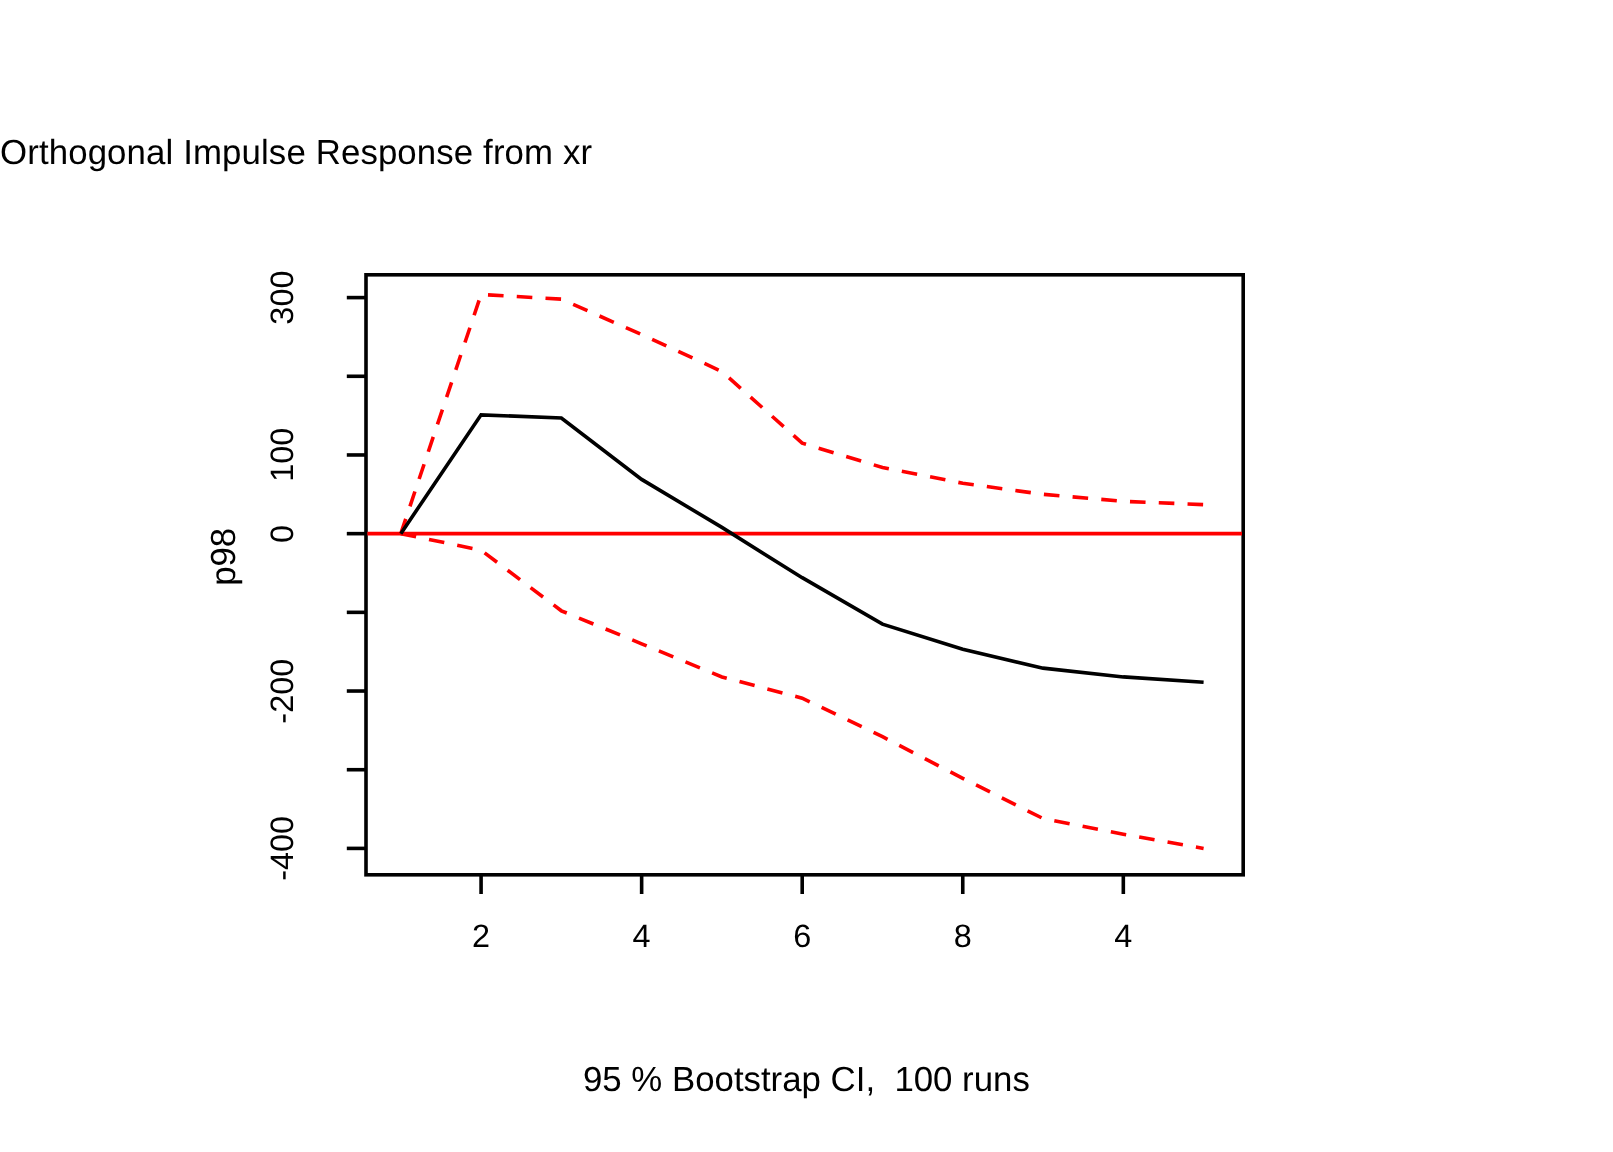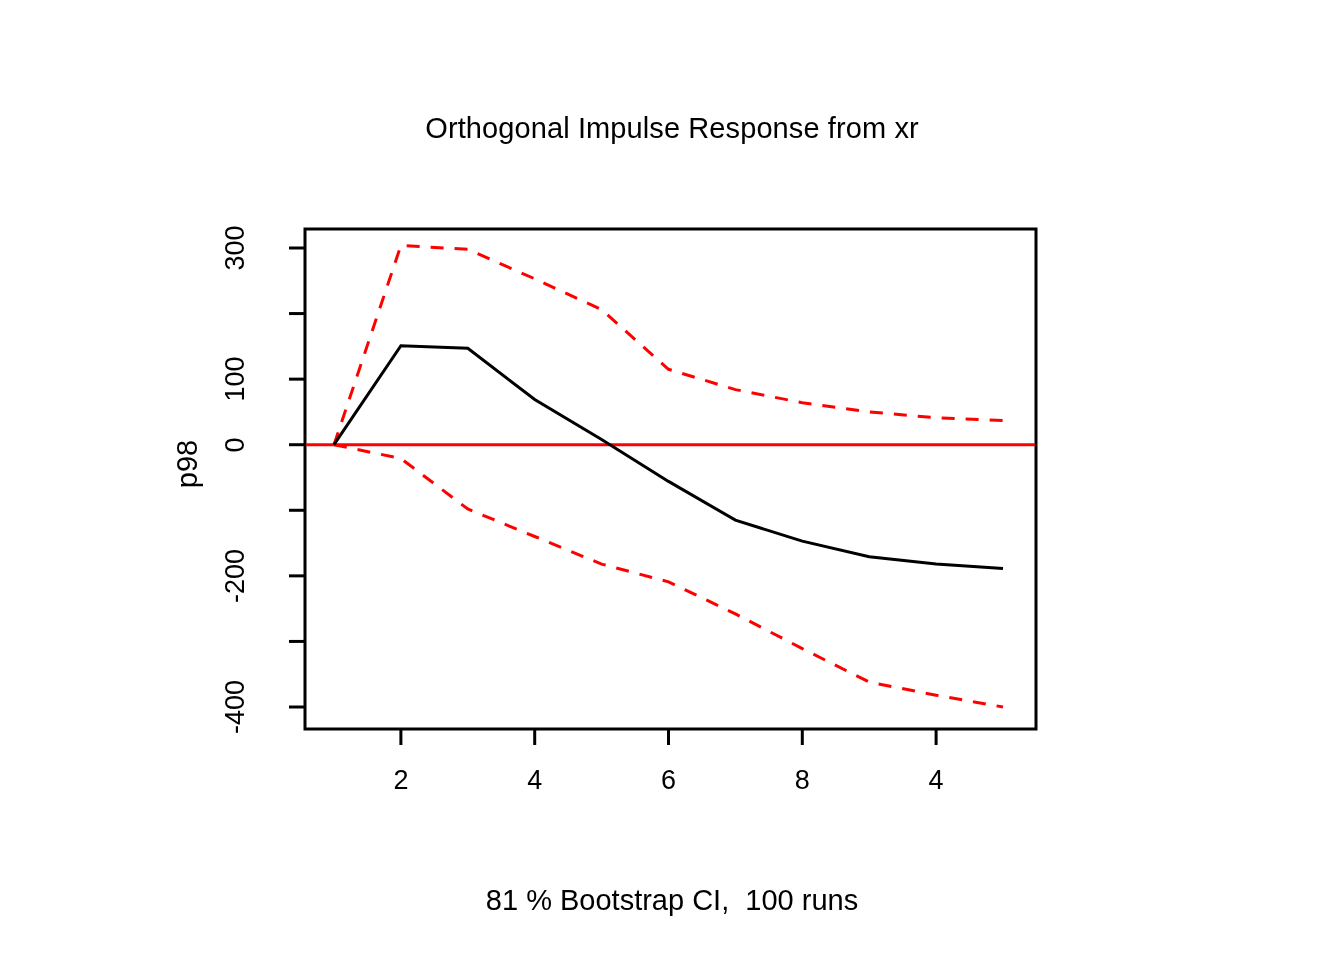--- a/index.html
+++ b/index.html
@@ -20,21 +20,21 @@
     position: absolute;
     left: 0; top: 0;
     width: 1344px;
     height: 960px;
   }
   .chart-title {
     position: absolute;
     left: 0;
     top: 112px;
     width: 1344px;
-    text-align: center;
+    text-align: left;
     font-size: 29px;
     letter-spacing: 0.1px;
     color: #000;
     white-space: pre;
   }
   .chart-caption {
     position: absolute;
     left: 0;
     top: 884px;
     width: 1344px;
@@ -133,14 +133,14 @@
       <div class="ytick-label" style="width: 90px; left: 190px; top: 690px; height: 34px; line-height: 34px;">-400</div>
     </div>
   <div id="xtick-labels">
       <div class="xtick-label" style="width: 100px; left: 350.9px; top: 765px;">2</div>
       <div class="xtick-label" style="width: 100px; left: 484.7px; top: 765px;">4</div>
       <div class="xtick-label" style="width: 100px; left: 618.5px; top: 765px;">6</div>
       <div class="xtick-label" style="width: 100px; left: 752.3px; top: 765px;">8</div>
       <div class="xtick-label" style="width: 100px; left: 886.1px; top: 765px;">4</div>
     </div>
 
-  <div class="chart-caption">81 % Bootstrap CI,  100 runs</div>
+  <div class="chart-caption">95 % Bootstrap CI,  100 runs</div>
 </div>
 
 </body></html>

